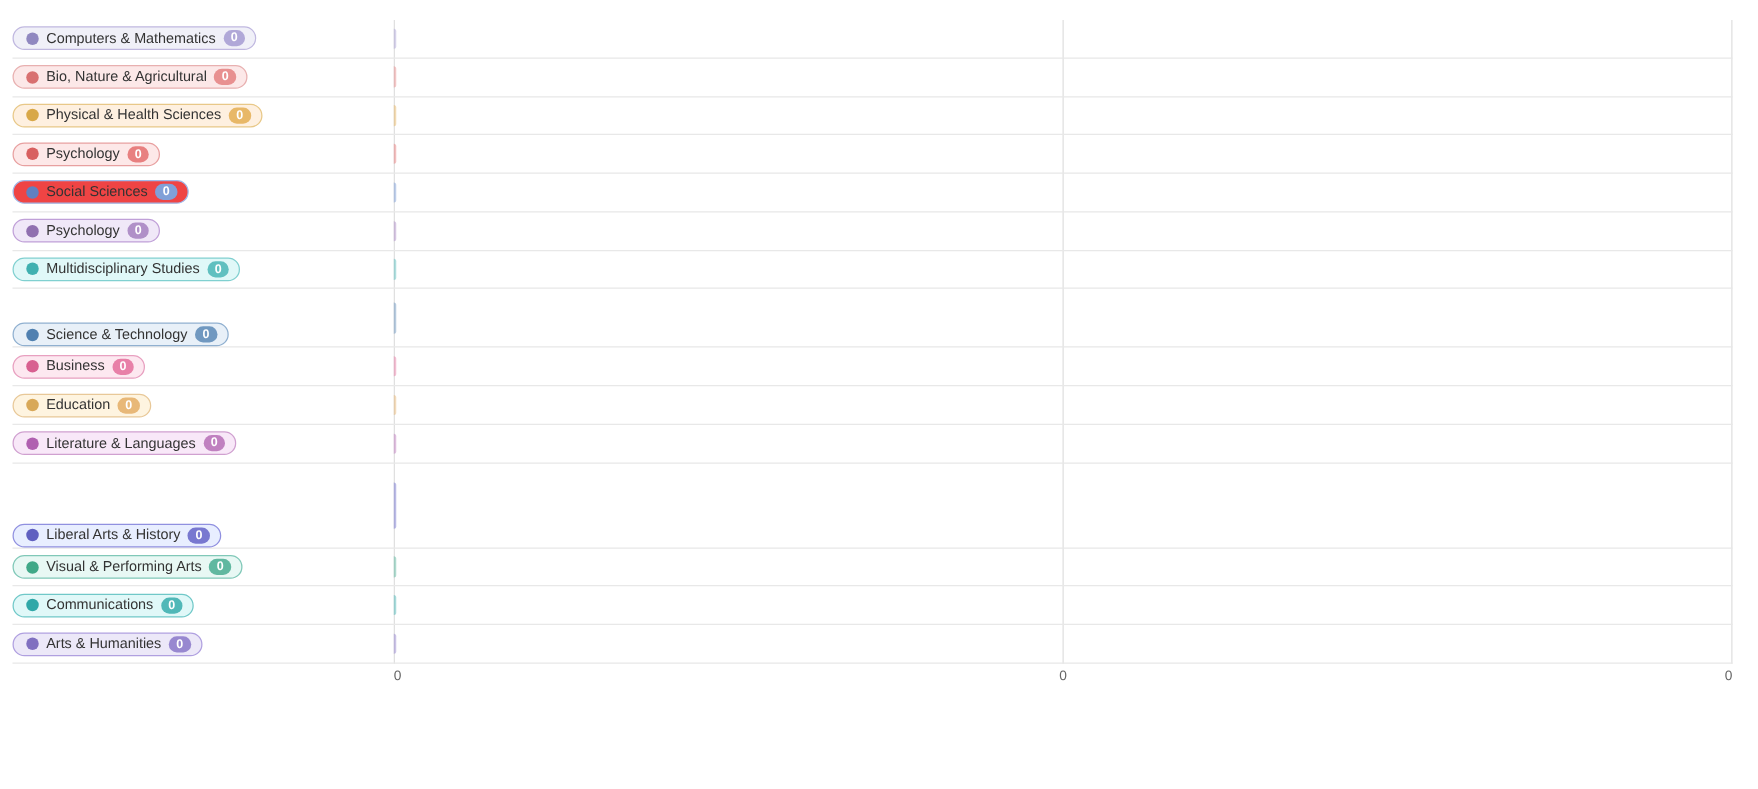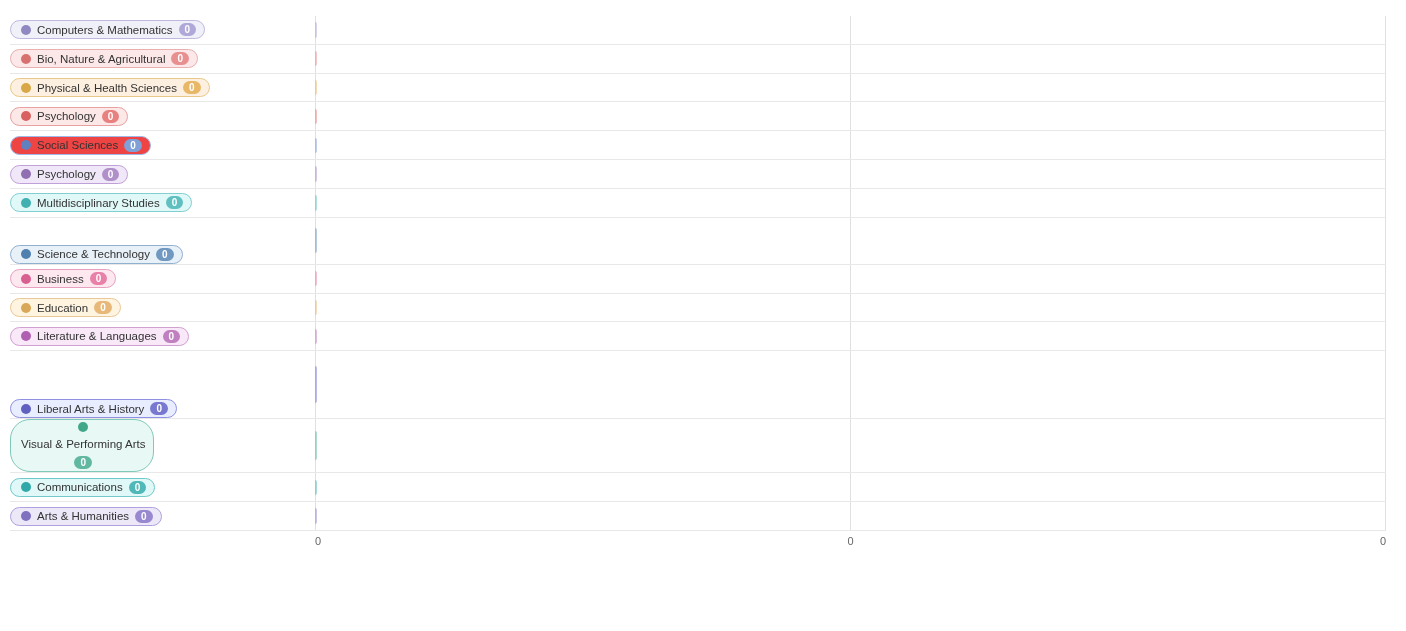--- a/index.html
+++ b/index.html
@@ -264,21 +264,21 @@
               <span>Liberal Arts &amp; History</span>
               <span class="bar-value-badge" style="background: rgb(120, 120, 208);">0</span>
             </div>
           </div>
           <div style="flex: 1 1 0%; height: 100%; display: flex; align-items: center;">
             <div class="bar-segment" style="width: 2px; height: 55%; border-radius: 0px 3px 3px 0px; background: rgb(120, 120, 208); opacity: 0.5;"></div>
           </div>
         </div>
         <div class="bar-row">
           <div class="bar-label-area">
-            <div class="bar-pill" style="background: rgb(232, 248, 244); border: 1.5px solid rgb(128, 200, 184); flex-direction: column;">
+            <div class="bar-pill" style="background: rgb(232, 248, 244); border: 1.5px solid rgb(128, 200, 184);">
               <span style="display: inline-block; width: 10px; height: 10px; border-radius: 50%; background: rgb(64, 168, 136); flex-shrink: 0;"></span>
               <span>Visual &amp; Performing Arts</span>
               <span class="bar-value-badge" style="background: rgb(96, 184, 160);">0</span>
             </div>
           </div>
           <div style="flex: 1 1 0%; height: 100%; display: flex; align-items: center;">
             <div class="bar-segment" style="width: 2px; height: 55%; border-radius: 0px 3px 3px 0px; background: rgb(96, 184, 160); opacity: 0.5;"></div>
           </div>
         </div>
         <div class="bar-row">

